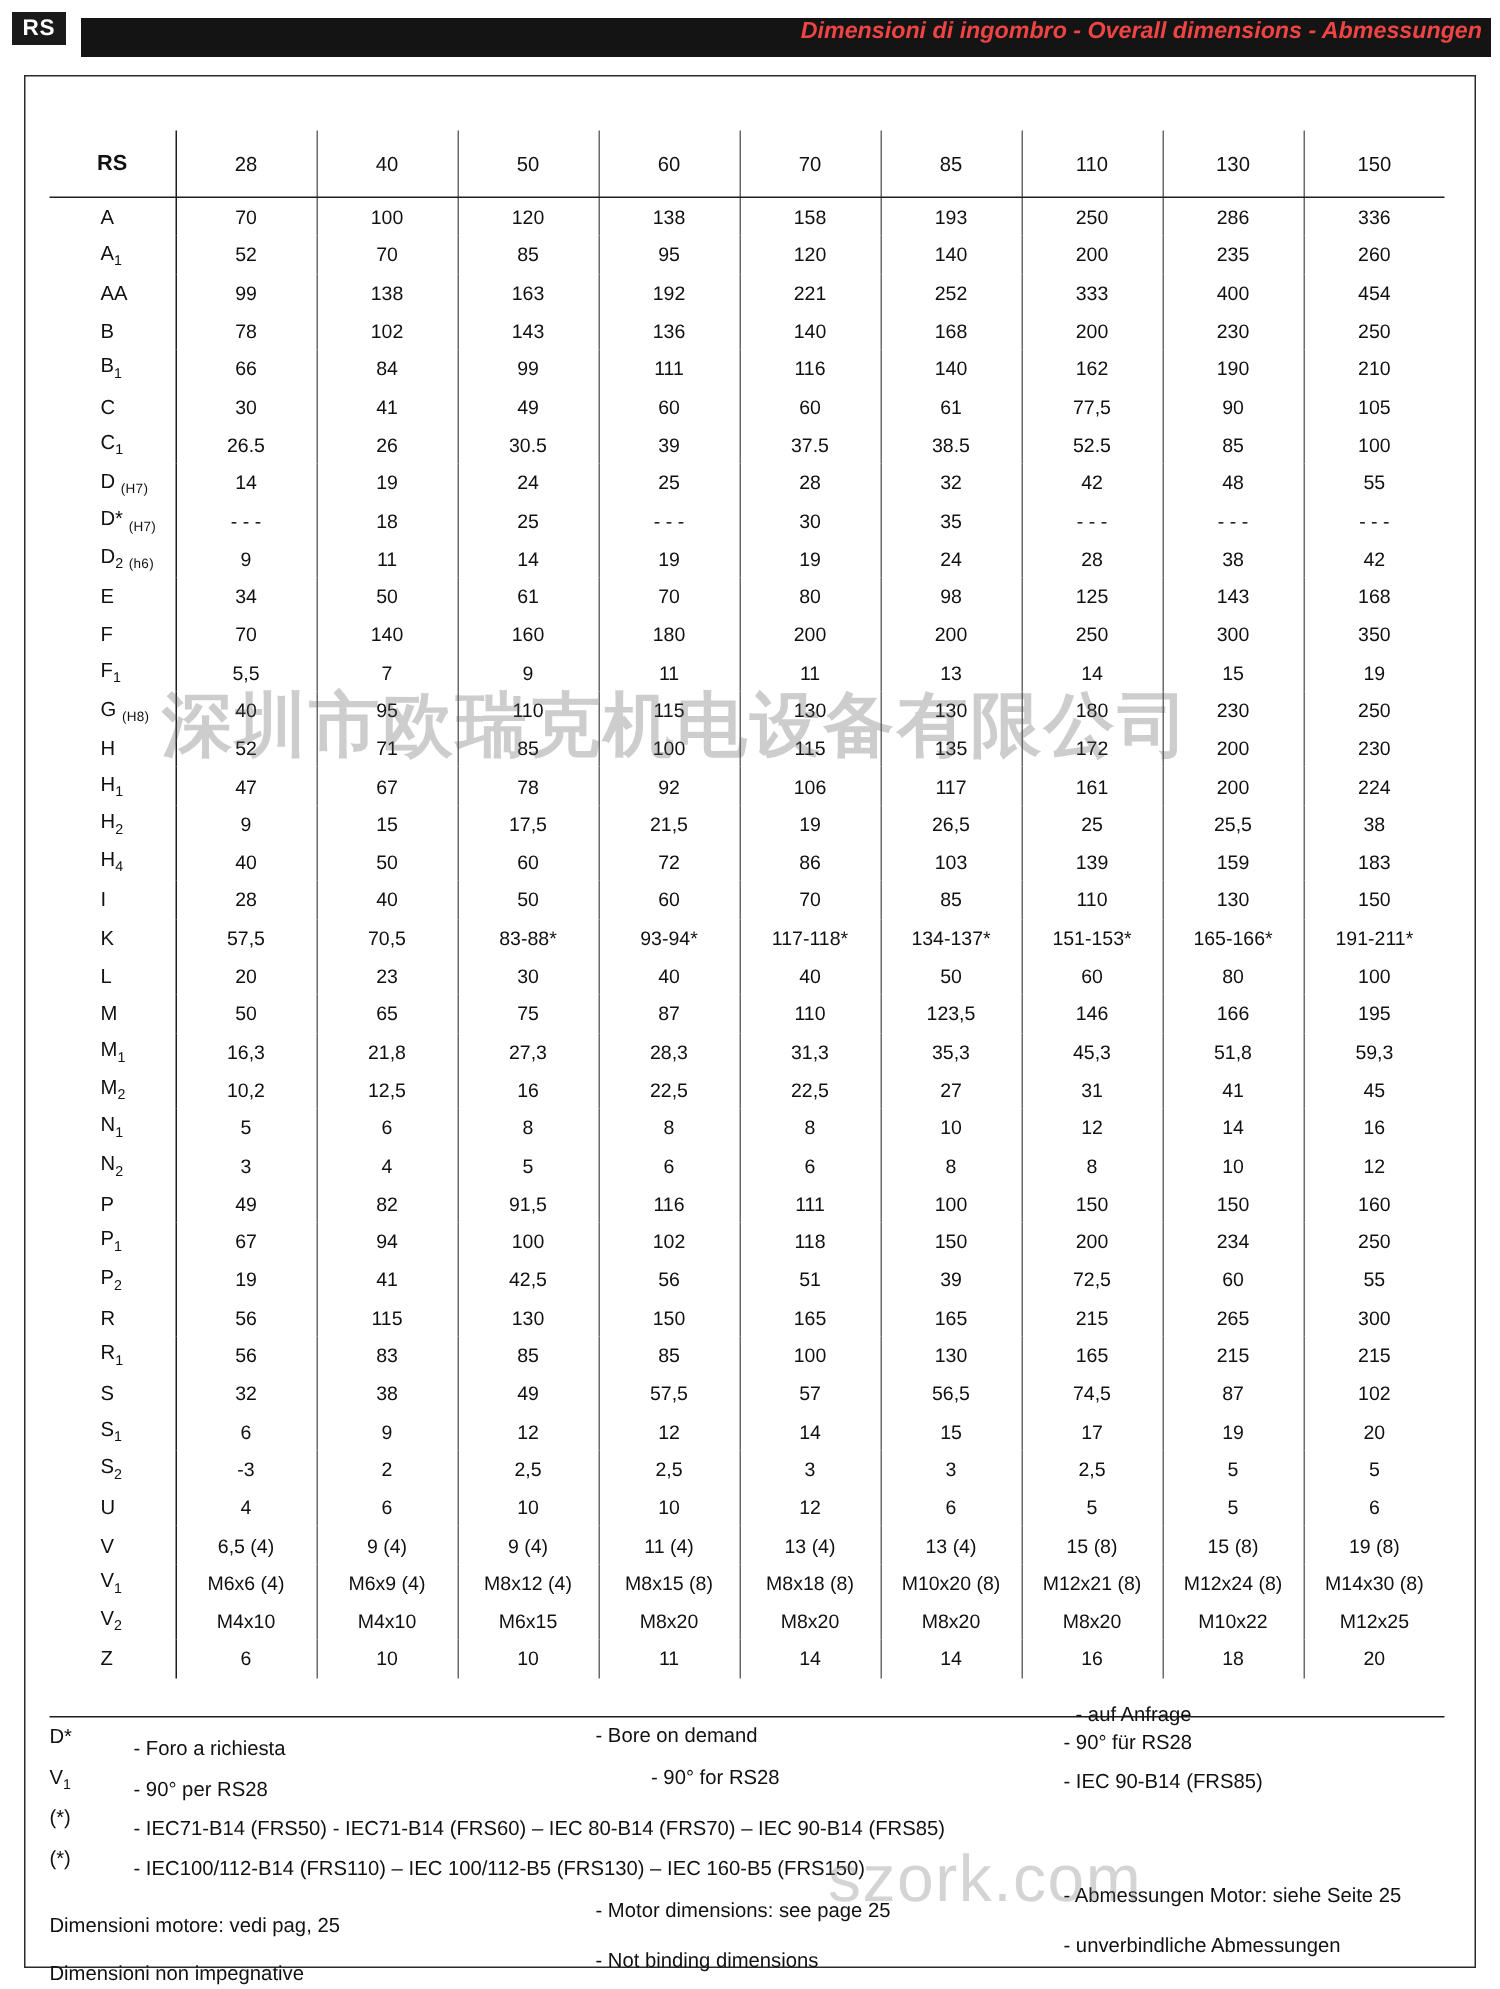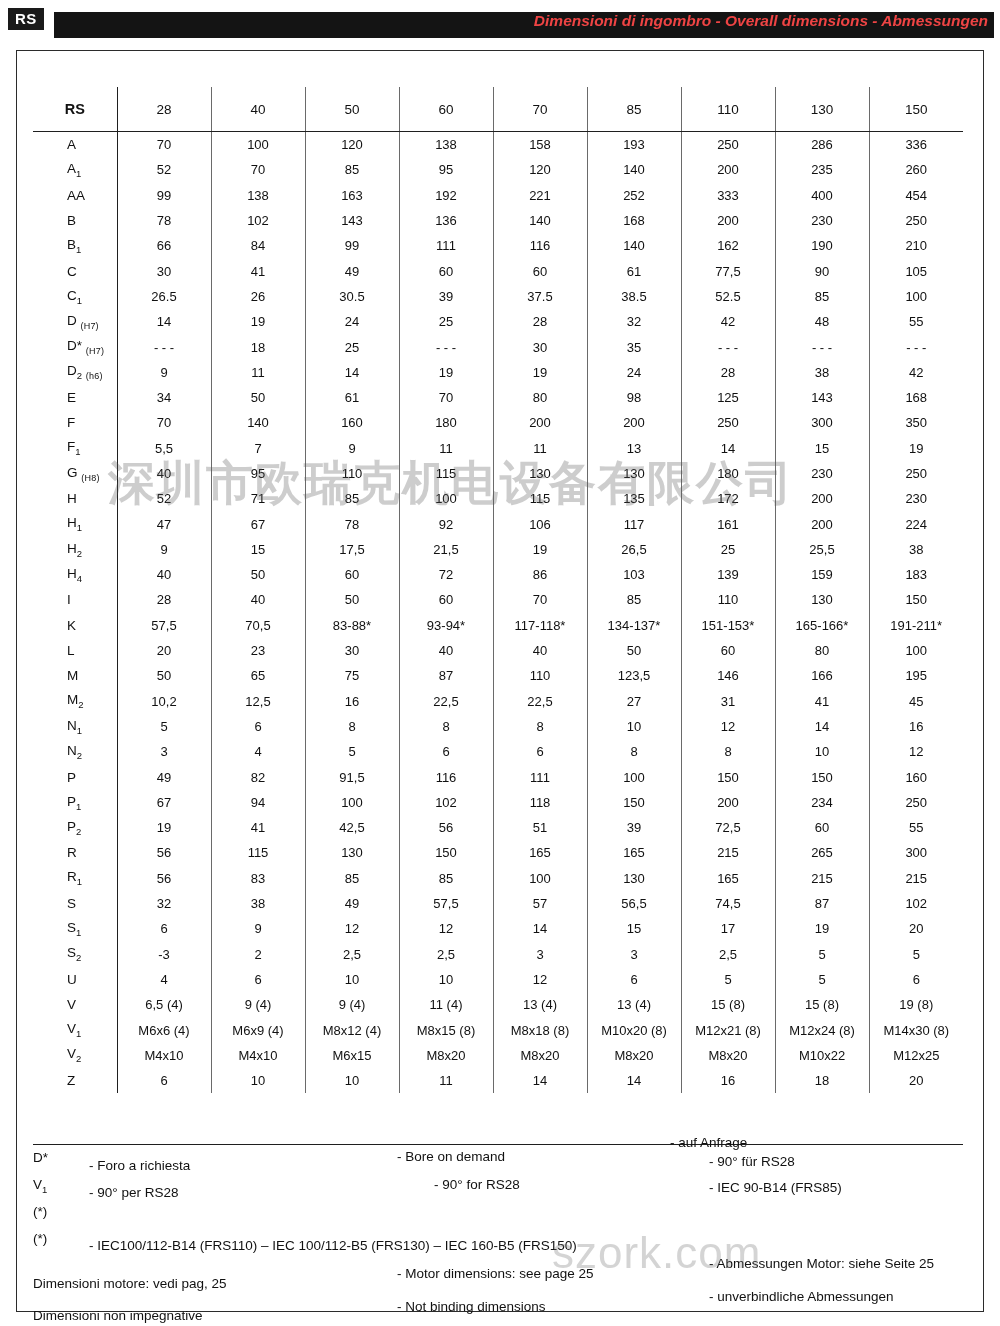--- a/index.html
+++ b/index.html
@@ -492,20 +492,32 @@
             <td class="colsep">65</td>
             <td class="colsep">75</td>
             <td class="colsep">87</td>
             <td class="colsep">110</td>
             <td class="colsep">123,5</td>
             <td class="colsep">146</td>
             <td class="colsep">166</td>
             <td>195</td>
           </tr>
           <tr>
+            <td class="lblcell"><span>M</span><span class="sub">1</span></td>
+            <td class="colsep">16,3</td>
+            <td class="colsep">21,8</td>
+            <td class="colsep">27,3</td>
+            <td class="colsep">28,3</td>
+            <td class="colsep">31,3</td>
+            <td class="colsep">35,3</td>
+            <td class="colsep">45,3</td>
+            <td class="colsep">51,8</td>
+            <td>59,3</td>
+          </tr>
+          <tr>
             <td class="lblcell"><span>M</span><span class="sub">2</span></td>
             <td class="colsep">10,2</td>
             <td class="colsep">12,5</td>
             <td class="colsep">16</td>
             <td class="colsep">22,5</td>
             <td class="colsep">22,5</td>
             <td class="colsep">27</td>
             <td class="colsep">31</td>
             <td class="colsep">41</td>
             <td>45</td>
@@ -695,33 +707,34 @@
   </div>
 
   <div class="table-bottom-rule" id="bottom-rule" style="top: 1093px;"></div>
 
   <div class="notes" id="notes-block" style="top: 1099px;">
 
     <div class="note-row">
       <span class="note-key">D*</span>
       <span class="note-it" style="left:56px; top:8px;">- Foro a richiesta</span>
       <span class="note-en" style="left:364px; top:-1px;">- Bore on demand</span>
-      <span class="note-de" style="left:637px; top:-15px;">- auf Anfrage</span>
+      <span class="note-de" style="left:684px; top:-15px;">- auf Anfrage</span>
       <span class="note-de" style="left:676px; top:4px;">- 90° für RS28</span>
     </div>
 
     <div class="note-row">
       <span class="note-key"><span>V</span><span class="sub">1</span></span>
       <span class="note-it" style="left:56px; top:8px;">- 90° per RS28</span>
       <span class="note-en" style="left:364px; top:0px;margin-left:37px;">- 90° for RS28</span>
       <span class="note-de" style="left:676px; top:3px;">- IEC 90-B14 (FRS85)</span>
     </div>
 
     <div class="note-row">
       <span class="note-key">(*)</span>
+      <span class="note-wide" style="top:7px;">- IEC71-B14 (FRS50)  - IEC71-B14 (FRS60) – IEC 80-B14  (FRS70) – IEC 90-B14 (FRS85)</span>
     </div>
 
     <div class="note-row">
       <span class="note-key">(*)</span>
       <span class="note-wide" style="top:7px;">- IEC100/112-B14 (FRS110) – IEC 100/112-B5 (FRS130) – IEC 160-B5 (FRS150)</span>
     </div>
 
     <div class="note-row">
       <span class="note-it" style="left:0px; top:18px;">Dimensioni motore: vedi pag, 25</span>
       <span class="note-en" style="left:364px; top:8px;">- Motor dimensions: see page 25</span>

